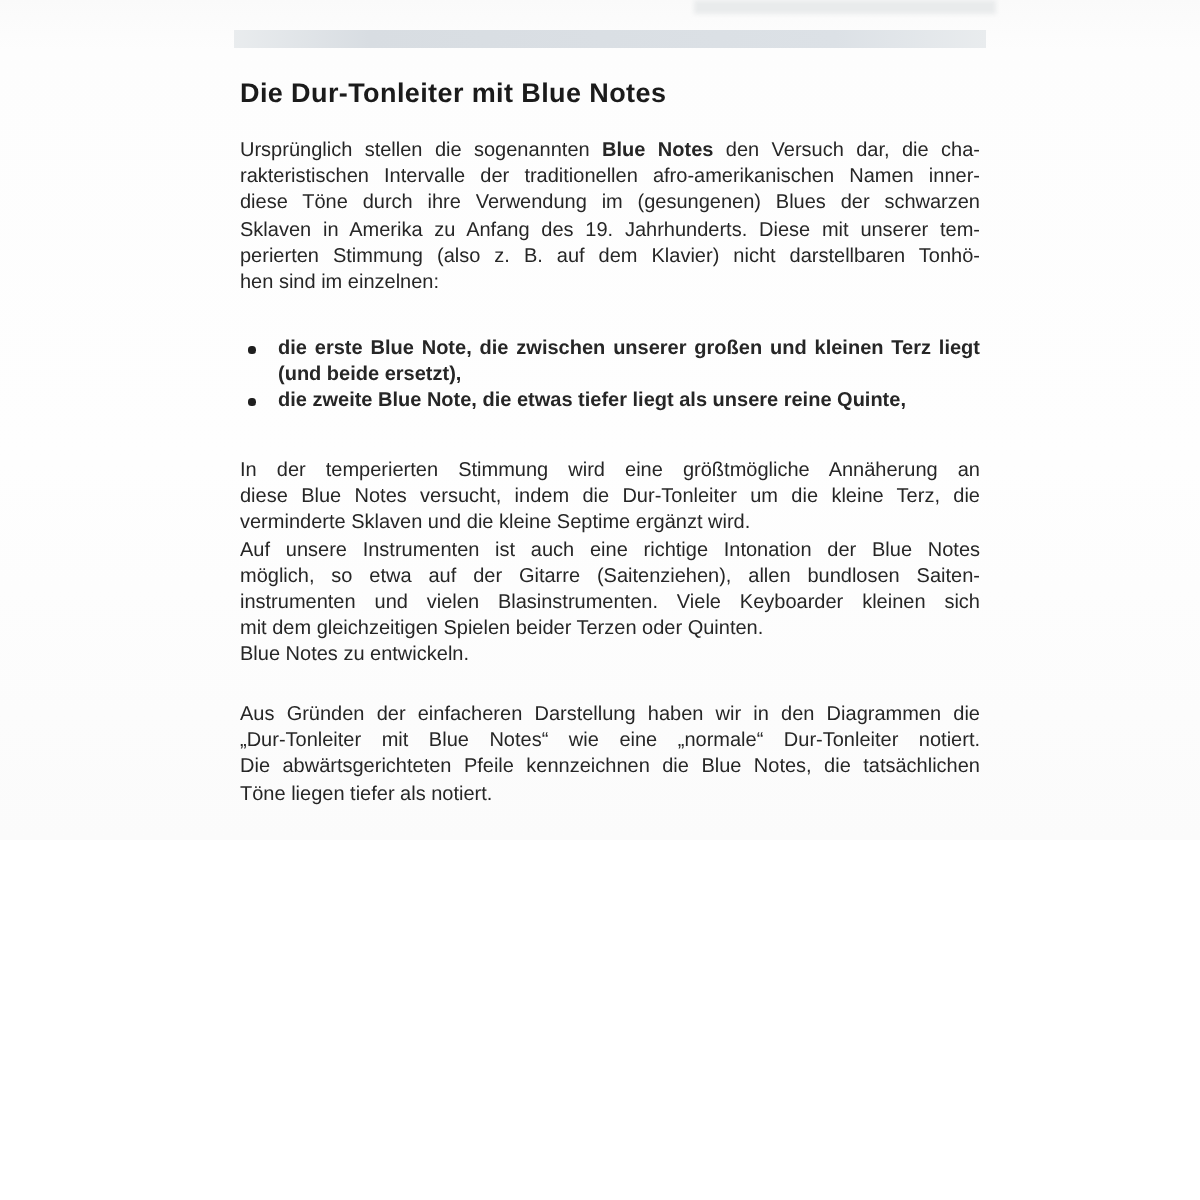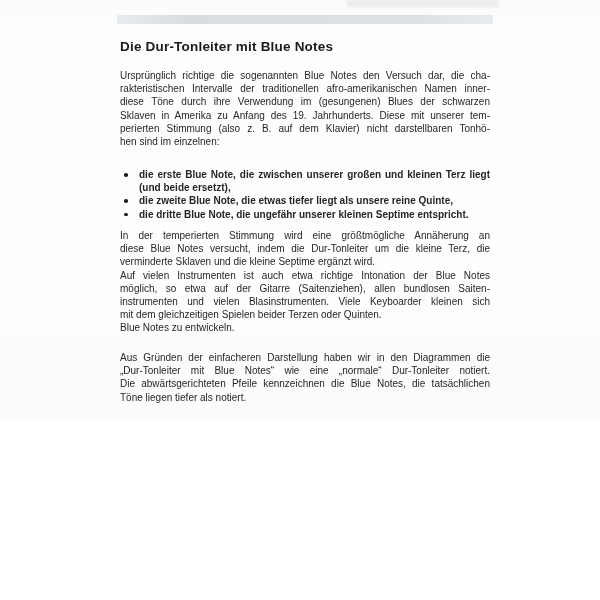--- a/index.html
+++ b/index.html
@@ -9,21 +9,21 @@
         font-family:"Liberation Sans",sans-serif;color:#262626;}
   .edge-smudge{position:absolute;left:347px;top:0;width:151px;height:7px;background:#e9ebec;filter:blur(1px);}
   .band{position:absolute;left:117px;width:376px;}
   .band.top{top:15px;height:9px;background:linear-gradient(90deg,#e9ecee,#d8dde2 18%,#dce1e6 80%,#e9ecee);}
   .band.bottom{top:568px;height:9px;background:linear-gradient(90deg,#edeff1,#e0e4e9 22%,#e2e6ea 78%,#eef0f2);}
   .title{position:absolute;left:120px;top:39px;width:370px;font-size:13.5px;font-weight:bold;
          letter-spacing:.2px;color:#1b1b1b;}
   .tb{position:absolute;left:120px;width:370px;font-size:10px;line-height:13.2px;}
   .tline{text-align:justify;text-align-last:justify;}
   .tline.tlast{text-align-last:left;}
-  .bold{font-weight:normal;}
+  .bold{font-weight:bold;}
   .bullets{position:absolute;left:120px;top:168px;width:370px;font-size:10px;line-height:13.2px;}
   .brow{display:flex;}
   .dot{flex:0 0 19px;width:19px;}
   .dot::before{content:"";display:block;width:3.6px;height:3.6px;background:#1f1f1f;border-radius:50%;
                margin:5px 0 0 4px;}
   .blines{flex:1;min-width:0;font-weight:bold;}
   
   .staff{position:absolute;left:222px;top:436px;width:174px;height:30px;}
   .sline{position:absolute;left:0;width:174px;height:1px;background:#4d4d4d;}
   .bar{position:absolute;left:173px;top:0;width:1px;height:22px;background:#4d4d4d;}
@@ -45,21 +45,21 @@
 </head>
 <body>
 
 <div class="page">
   <div class="edge-smudge"></div>
   <div class="band top"></div>
 
   <div class="title">Die Dur-Tonleiter mit Blue Notes</div>
 
   <div class="tb" style="top:69px">
-      <div class="tline"><span>Ursprünglich richtige die sogenannten </span><span class="bold">Blue Notes</span><span> den Versuch dar, die cha-</span></div>
+      <div class="tline"><span>Ursprünglich stellen die sogenannten </span><span class="bold">Blue Notes</span><span> den Versuch dar, die cha-</span></div>
       <div class="tline"><span>rakteristischen Intervalle der traditionellen afro-amerikanischen Namen inner-</span></div>
       <div class="tline"><span>diese Töne durch ihre Verwendung im (gesungenen) Blues der schwarzen</span></div>
       <div class="tline"><span>Sklaven in Amerika zu Anfang des 19. Jahrhunderts. Diese mit unserer tem-</span></div>
       <div class="tline"><span>perierten Stimmung (also z. B. auf dem Klavier) nicht darstellbaren Tonhö-</span></div>
       <div class="tline tlast"><span>hen sind im einzelnen:</span></div>
     </div>
 
   <div class="bullets">
     <div class="brow">
       <span class="dot"></span>
@@ -67,35 +67,29 @@
           <div class="tline"><span>die erste Blue Note, die zwischen unserer großen und kleinen Terz liegt</span></div>
           <div class="tline tlast"><span>(und beide ersetzt),</span></div>
         </div>
     </div>
     <div class="brow">
       <span class="dot"></span>
       <div class="blines">
           <div class="tline tlast"><span>die zweite Blue Note, die etwas tiefer liegt als unsere reine Quinte,</span></div>
         </div>
     </div>
-    <div class="brow">
-      <span class="dot"></span>
-      <div class="blines">
-          <div class="tline tlast"><span>die dritte Blue Note, die ungefähr unserer kleinen Septime entspricht.</span></div>
-        </div>
-    </div>
   </div>
 
   <div class="tb" style="top:229px">
       <div class="tline"><span>In der temperierten Stimmung wird eine größtmögliche Annäherung an</span></div>
       <div class="tline"><span>diese Blue Notes versucht, indem die Dur-Tonleiter um die kleine Terz, die</span></div>
       <div class="tline tlast"><span>verminderte Sklaven und die kleine Septime ergänzt wird.</span></div>
     </div>
   <div class="tb" style="top:268.6px">
-      <div class="tline"><span>Auf vielen Instrumenten ist auch etwa richtige Intonation der Blue Notes</span></div>
+      <div class="tline"><span>Auf unsere Instrumenten ist auch eine richtige Intonation der Blue Notes</span></div>
       <div class="tline"><span>möglich, so etwa auf der Gitarre (Saitenziehen), allen bundlosen Saiten-</span></div>
       <div class="tline"><span>instrumenten und vielen Blasinstrumenten. Viele Keyboarder kleinen sich</span></div>
       <div class="tline tlast"><span>mit dem gleichzeitigen Spielen beider Terzen oder Quinten.</span></div>
     </div>
   <div class="tb" style="top:321.4px">
       <div class="tline tlast"><span>Blue Notes zu entwickeln.</span></div>
     </div>
   <div class="tb" style="top:351px">
       <div class="tline"><span>Aus Gründen der einfacheren Darstellung haben wir in den Diagrammen die</span></div>
       <div class="tline"><span>„Dur-Tonleiter mit Blue Notes“ wie eine „normale“ Dur-Tonleiter notiert.</span></div>

